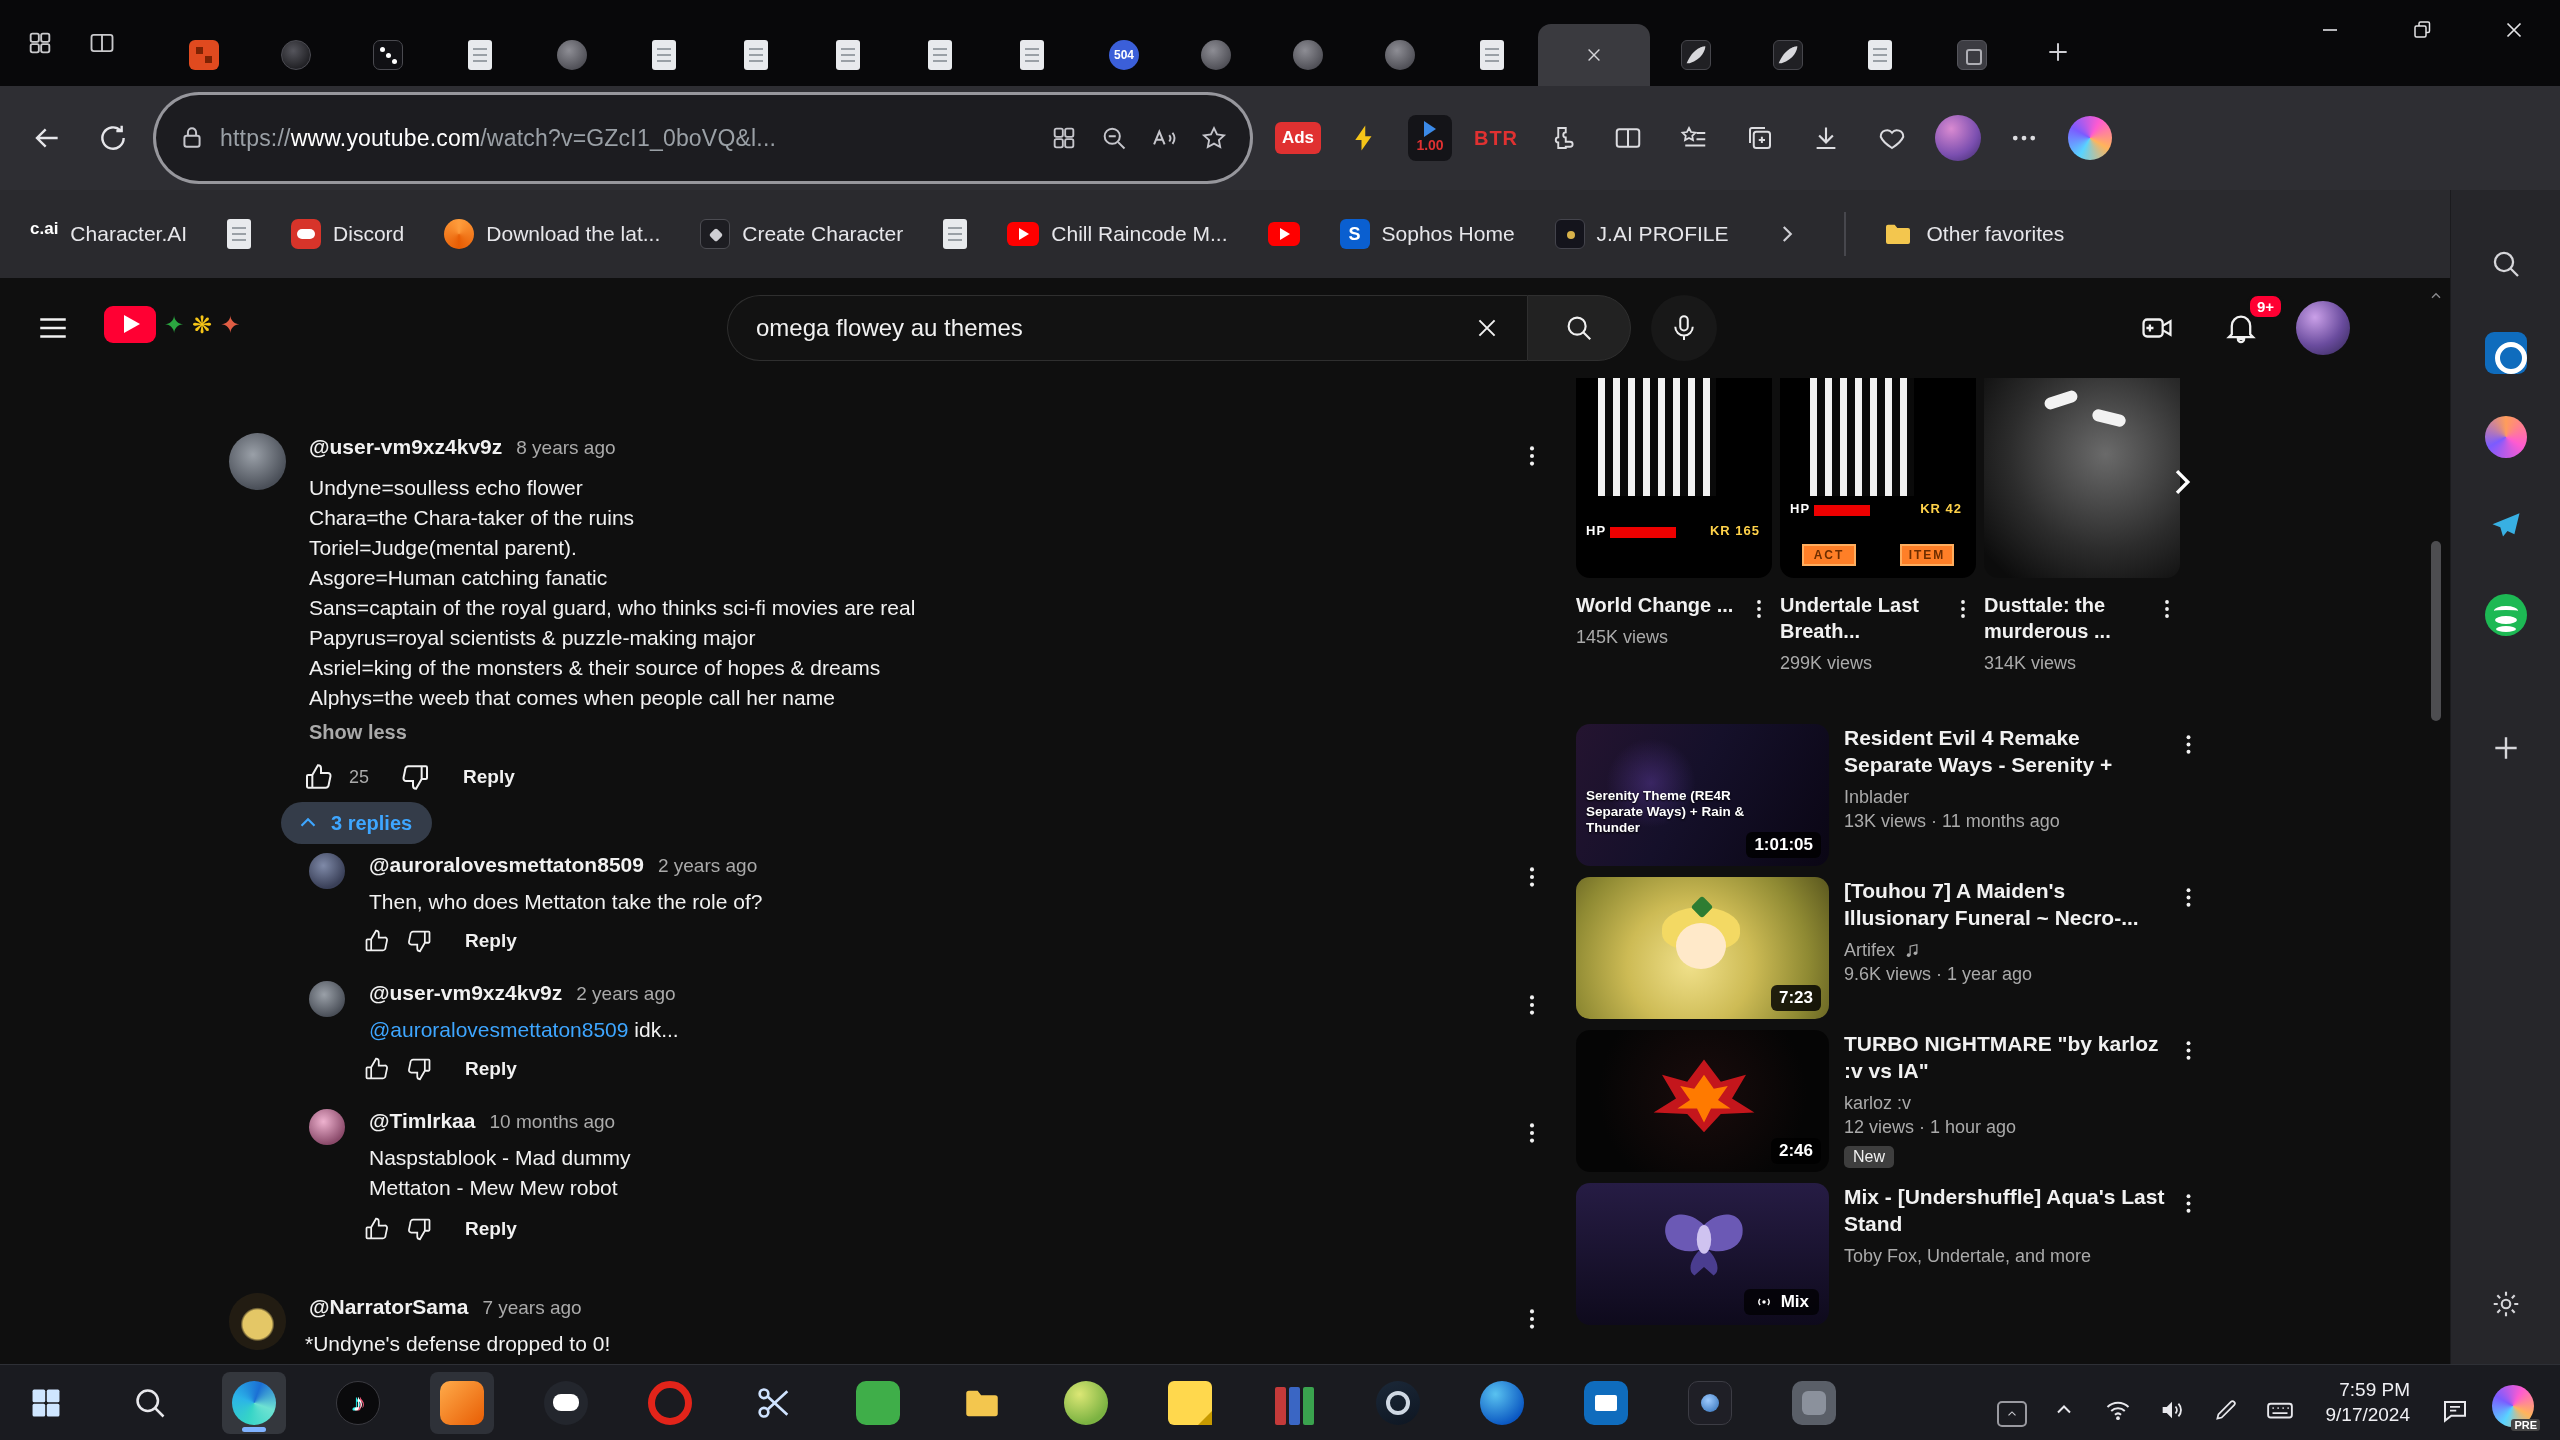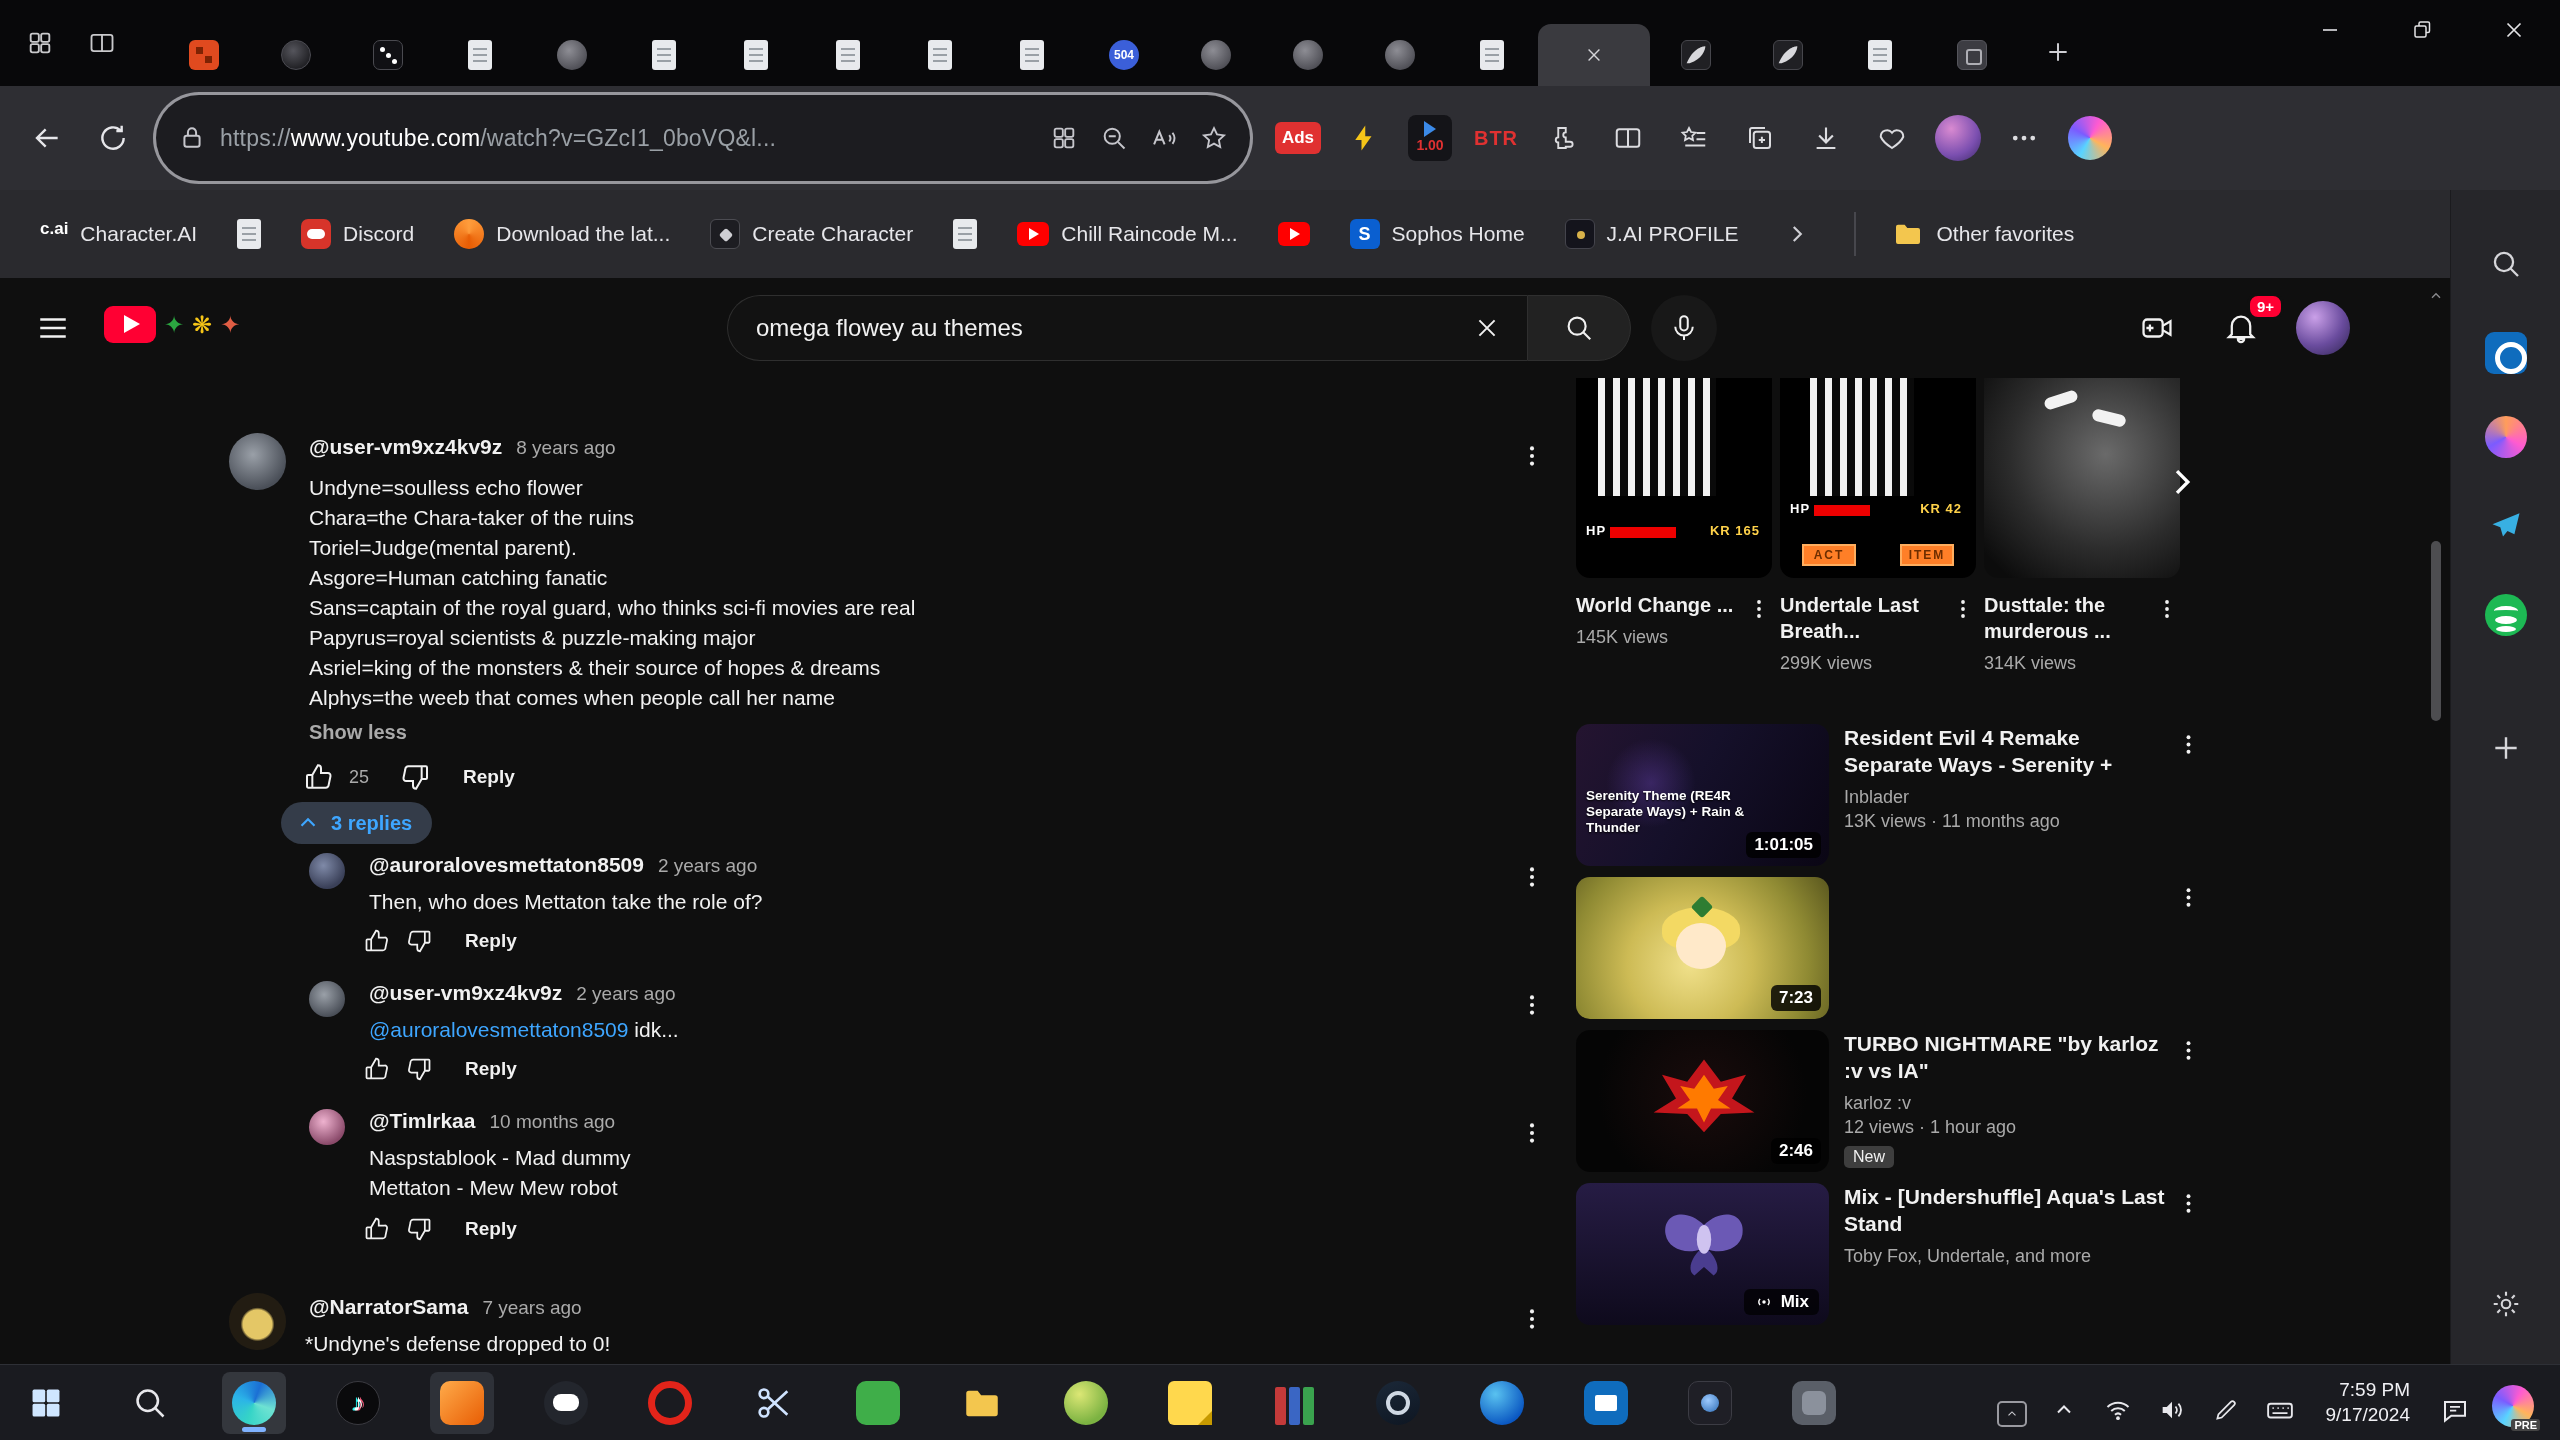--- a/index.html
+++ b/index.html
@@ -55,21 +55,21 @@
   .ads-badge{width:46px;height:32px;background:#e03131;border-radius:6px;color:#fff;font-size:17px;font-weight:bold;display:flex;align-items:center;justify-content:center}
   .bolt{width:30px;height:34px}
   .speed{width:44px;height:46px;background:#141418;border-radius:8px;display:flex;flex-direction:column;align-items:center;justify-content:center;gap:2px}
   .speed .tri{width:0;height:0;border-left:8px solid transparent;border-right:8px solid transparent;border-bottom:12px solid #3b8ae8;transform:rotate(90deg)}
   .speed .val{color:#e03131;font-size:14px;font-weight:bold}
   .btr{color:#e03131;font-weight:bold;font-size:20px;letter-spacing:1px}
   .tb-avatar{width:46px;height:46px;border-radius:50%;background:radial-gradient(circle at 35% 30%,#d98ad1,#7b4fb0 60%,#3b2a66)}
   .copilot{width:44px;height:44px;border-radius:50%;background:conic-gradient(from 210deg,#59d4ff,#7b5bff,#ff5bd0,#ffb45b,#59d4ff)}
 
   
-  .favbar{position:absolute;left:0;top:190px;width:2450px;height:88px;background:#2a2a2e;display:flex;align-items:center;padding:0 40px;gap:40px;font-size:21px;color:#e6e6ea}
+  .favbar{position:absolute;left:0;top:190px;width:2450px;height:88px;background:#2a2a2e;display:flex;align-items:center;padding:0 30px;gap:40px;font-size:21px;color:#e6e6ea}
   .favitem{display:flex;align-items:center;gap:12px;cursor:pointer;white-space:nowrap}
   .favitem .fv{flex:none}
   .fv-cai{color:#fff;font-weight:bold;font-size:17px;width:auto}
   .fv-disc{background:#d7342a;border-radius:7px}
   .fv-disc::after{content:"";position:absolute;left:6px;top:10px;width:18px;height:10px;background:#fff;border-radius:5px}
   .fv-orange{background:conic-gradient(#ff9d3c,#e85d04,#ff9d3c);border-radius:50%}
   .fv-darksq{background:#1d1d22;border:1px solid #4c4c52}
   .fv-darksq::after{content:"";position:absolute;left:10px;top:10px;width:10px;height:10px;background:#cfcfd4;border-radius:2px;transform:rotate(45deg)}
   .fv-yt{width:32px;height:24px;background:#f00;border-radius:6px}
   .fv-yt::after{content:"";position:absolute;left:12px;top:6px;border-left:10px solid #fff;border-top:6px solid transparent;border-bottom:6px solid transparent}
@@ -988,20 +988,32 @@
             </span>
         </div>
 
         <div class="vid">
           <div class="vthumb t-touhou">
             <span class="th-hair"></span>
             <span class="th-face"></span>
             <span class="th-rib"></span>
             <span class="duration">7:23</span>
           </div>
+          <div class="vbody">
+            <div class="vtitle">[Touhou 7] A Maiden's Illusionary Funeral ~ Necro-...</div>
+            <div class="vchan">
+              <span>Artifex</span>
+              <span class="ic">
+                  <svg style="width:18px;height:18px">
+                    <use href="#i-note"></use>
+                  </svg>
+                </span>
+            </div>
+            <div class="vmeta">9.6K views · 1 year ago</div>
+          </div>
           <span class="btn vdots">
               <span class="ic">
                 <svg>
                   <use href="#i-dots-v"></use>
                 </svg>
               </span>
             </span>
         </div>
 
         <div class="vid">

